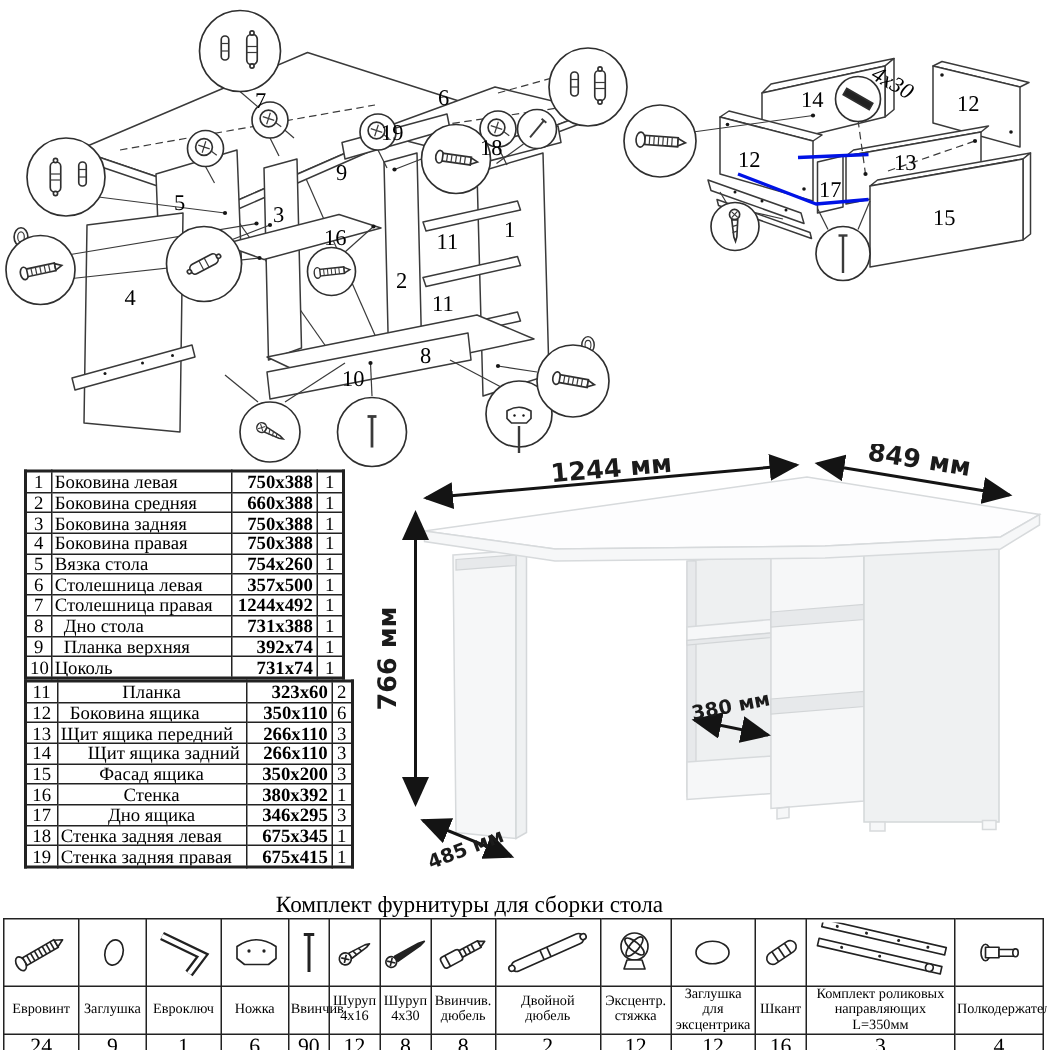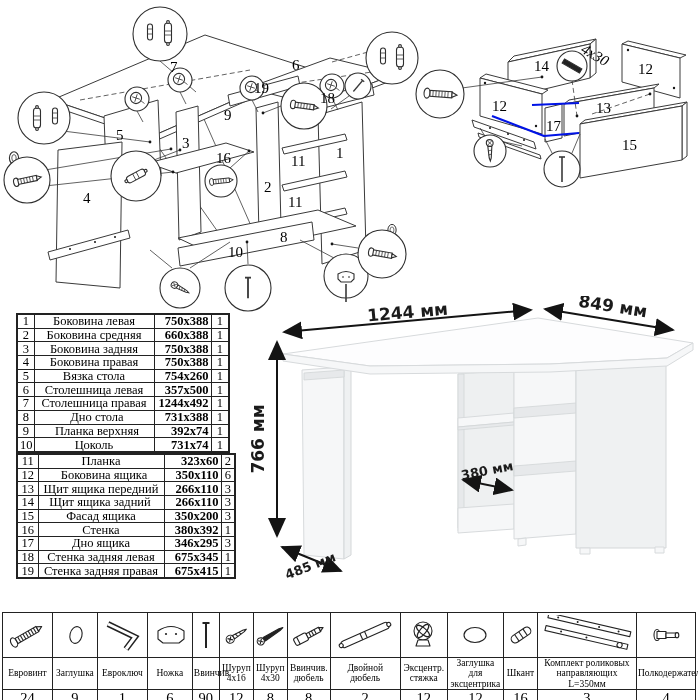--- a/index.html
+++ b/index.html
@@ -28,21 +28,21 @@
 
   
   .parts-wrap{left:16px;top:313px;}
   table.parts{border-collapse:collapse;font-size:12.5px;table-layout:fixed;}
   table.parts td{border:1px solid #222;height:12.7px;line-height:12px;padding:0 2px;
                  white-space:nowrap;overflow:hidden;}
   table.parts{border:2px solid #222;}
   td.cn{text-align:center;}
   td.sz{text-align:right;font-weight:bold;}
   td.qy{text-align:center;}
-  td.nm{text-align:center;}
+  td.nm{text-align:left;}
   td.nm.c{text-align:center;margin-top:44px;}
 
   
   .hw-title{left:0;top:595px;width:698px;text-align:center;font-size:15.5px;
             padding-right:72px;box-sizing:border-box;}
   .hw-wrap{left:2px;top:612px;width:694px;}
   table.hw{border-collapse:collapse;width:694px;table-layout:fixed;border:1.5px solid #222;}
   table.hw td{border:1px solid #222;text-align:center;vertical-align:middle;padding:0;}
   tr.hw-ic td{height:44px;}
   tr.hw-lb td{height:24px;font-size:9.5px;line-height:1.08;padding:0 1px;}
@@ -521,21 +521,21 @@
             <td class="qy">6</td>
           </tr>
       <tr>
             <td class="cn">13</td>
             <td class="nm">Щит ящика передний</td>
             <td class="sz">266x110</td>
             <td class="qy">3</td>
           </tr>
       <tr>
             <td class="cn">14</td>
-            <td class="nm" style="padding-left:0">Щит ящика задний</td>
+            <td class="nm" style="padding-left:20px">Щит ящика задний</td>
             <td class="sz">266x110</td>
             <td class="qy">3</td>
           </tr>
       <tr>
             <td class="cn">15</td>
             <td class="nm c">Фасад ящика</td>
             <td class="sz">350x200</td>
             <td class="qy">3</td>
           </tr>
       <tr>
@@ -559,20 +559,21 @@
       <tr>
             <td class="cn">19</td>
             <td class="nm">Стенка задняя правая</td>
             <td class="sz">675x415</td>
             <td class="qy">1</td>
           </tr>
     </tbody>
       </table>
   </div>
 
+  <div class="abs hw-title">Комплект фурнитуры для сборки стола</div>
 
   <div class="abs hw-wrap">
     <table class="hw">
       <colgroup>
         <col style="width:7.2%">
           <col style="width:6.5%">
           <col style="width:7.2%">
           <col style="width:6.5%">
         <col style="width:3.9%">
           <col style="width:4.9%">

